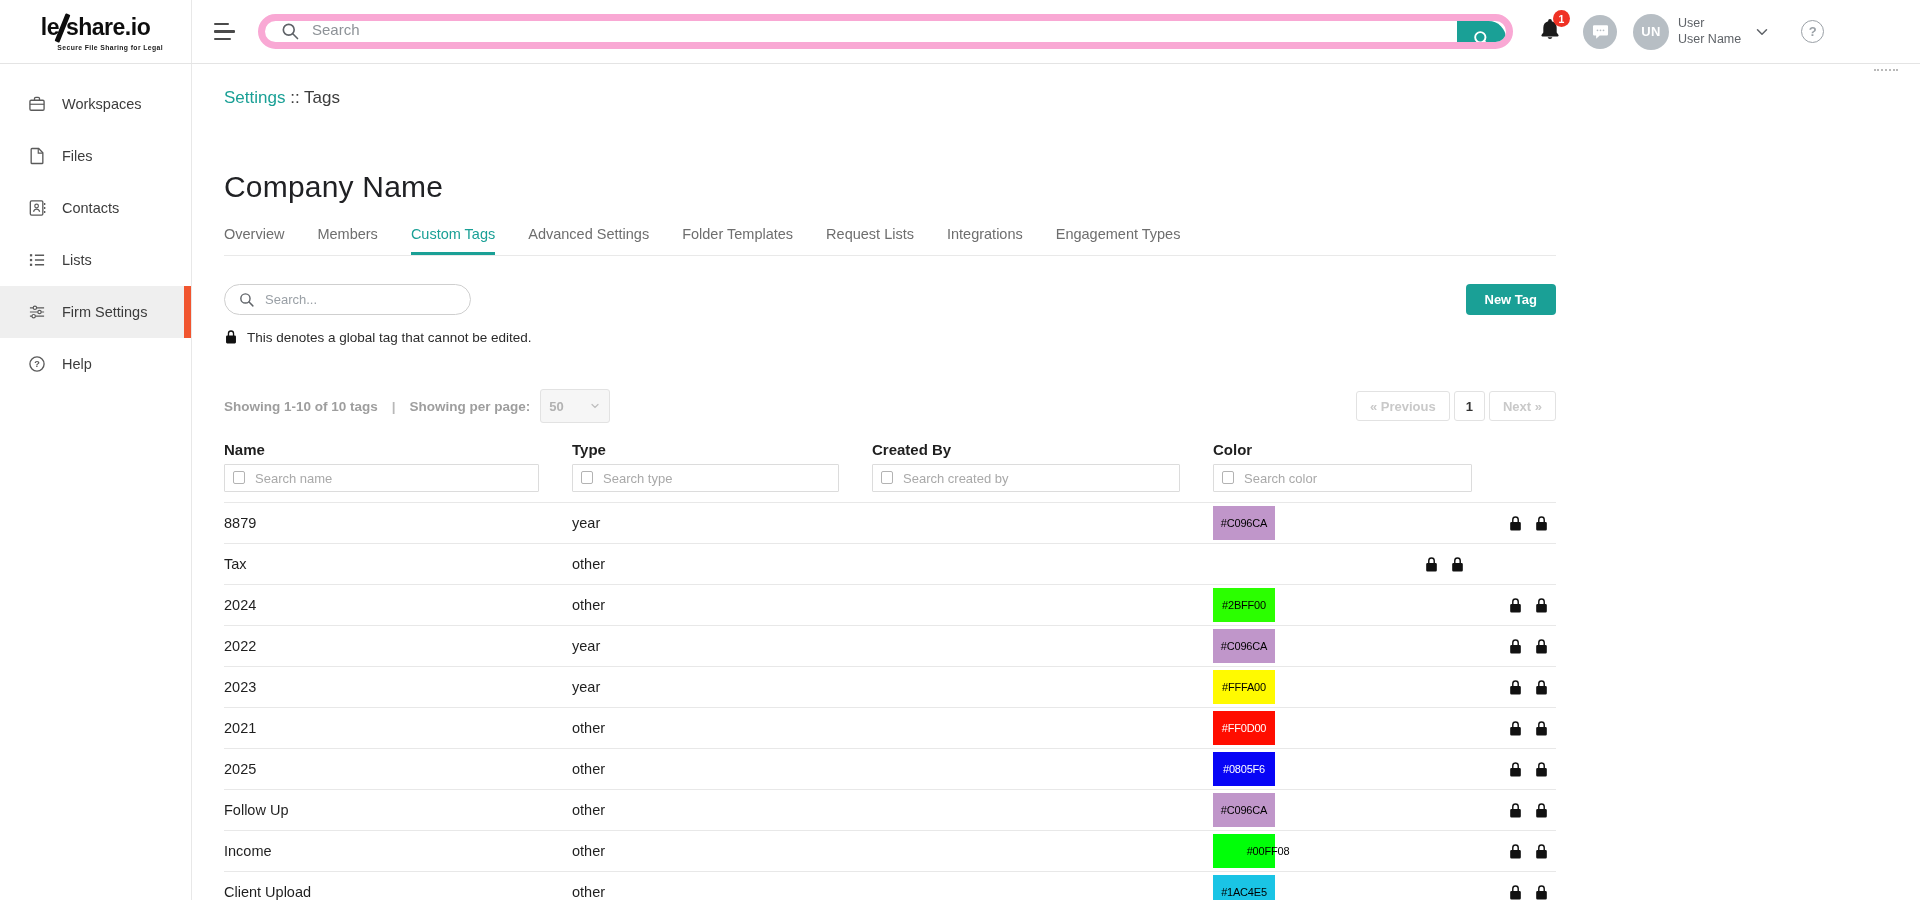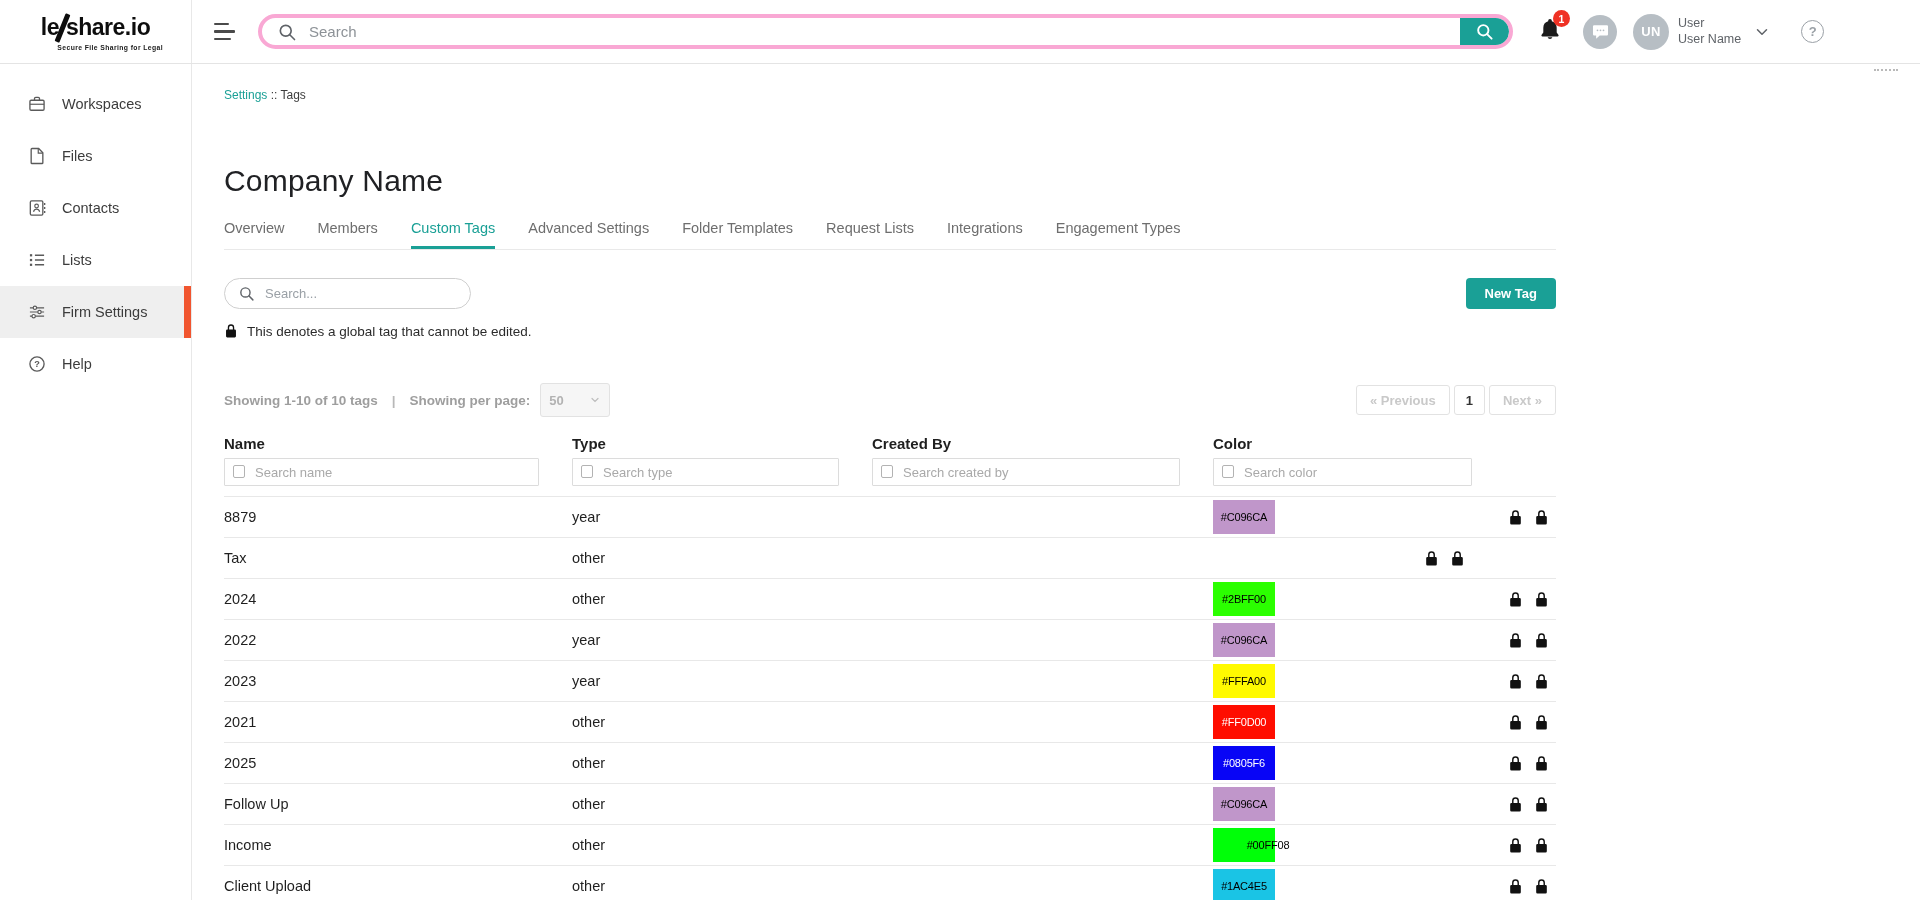--- a/index.html
+++ b/index.html
@@ -15,21 +15,21 @@
   .logo-slash { width:5px; height:30px; background:#0d0d0d; transform:rotate(22deg); margin:0 1px; border-radius:1px; }
   .tagline { font-size:6.8px; font-weight:700; color:#1a1a1a; letter-spacing:0.4px; margin-top:1px; align-self:flex-end; margin-right:28px; }
 
   .topbar-main { flex:1; display:flex; align-items:center; padding:0 22px 0 22px; }
   .hamburger { width:24px; height:18px; display:flex; flex-direction:column; justify-content:space-between; cursor:pointer; margin-right:20px; }
   .hamburger span { height:2.4px; background:#4a4a4a; border-radius:1px; }
   .hamburger span:nth-child(1){ width:15px; }
   .hamburger span:nth-child(2){ width:21px; }
   .hamburger span:nth-child(3){ width:17px; }
 
-  .searchbar { flex:1; max-width:1255px; height:35px; border:4px solid #f9a8d4; border-radius:18px; display:flex; align-items:center; overflow:hidden; background:#fff; }
+  .searchbar { flex:1; max-width:1255px; height:35px; border:7px solid #f9a8d4; border-radius:18px; display:flex; align-items:flex-start; overflow:hidden; background:#fff; }
   .searchbar .mag { width:20px; height:20px; margin-left:15px; color:#5f6368; flex:0 0 20px; }
   .searchbar input { flex:1; border:none; outline:none; font-size:15px; padding:0 12px; color:#333; background:transparent; font-family:inherit; }
   .searchbar input::placeholder { color:#8d9297; }
   .search-go { width:49px; height:35px; background:var(--accent,#1AA096); border:none; border-radius:0 18px 18px 0; display:flex; align-items:center; justify-content:center; cursor:pointer; }
   .search-go .mag2 { width:19px; height:19px; color:#fff; }
 
   .topbar-right { display:flex; align-items:center; margin-left:26px; }
   .bell-wrap { position:relative; cursor:pointer; margin-right:22px; }
   .badge { position:absolute; top:-7px; right:-9px; min-width:17px; height:17px; background:#EF3124; color:#fff; border-radius:50%; font-size:10.5px; font-weight:700; display:flex; align-items:center; justify-content:center; }
   .chat-circle { width:34px; height:34px; border-radius:50%; background:#b7bec4; display:flex; align-items:center; justify-content:center; cursor:pointer; margin-right:16px; }
@@ -46,21 +46,21 @@
   .sidebar { width:192px; flex:0 0 192px; border-right:1px solid #e8e8e8; padding-top:14px; }
   .side-item { height:52px; display:flex; align-items:center; padding-left:27px; cursor:pointer; position:relative; }
   .side-item .side-icon { width:20px; height:20px; color:#5a5a5a; margin-right:15px; display:flex; }
   .side-item .side-label { font-size:14.5px; color:#3c3c3c; }
   .side-item.active { background:#efefef; }
   .side-item.active::after { content:""; position:absolute; right:0; top:0; bottom:0; width:7px; background:#F1552F; }
 
   .content { flex:1; padding:24px 0 0 32px; width:1364px; }
   .inner { width:1332px; }
 
-  .breadcrumb { font-size:12px; }
+  .breadcrumb { font-size:17px; }
   .breadcrumb .bc-link { color:var(--accent,#1AA096); cursor:pointer; }
   .breadcrumb .bc-sep, .breadcrumb .bc-cur { color:#3c3c3c; }
 
   .page-title { margin-top:62px; font-size:30px; font-weight:400; color:#202124; letter-spacing:0.2px; }
 
   .tabs { margin-top:16px; display:flex; border-bottom:1px solid #e9e9e9; }
   .tab { font-size:14.5px; color:#6e6e6e; padding:6px 0 10px 0; margin-right:33px; cursor:pointer; border-bottom:3px solid transparent; }
   .tab.active { color:var(--accent,#1AA096); border-bottom-color:var(--accent,#1AA096); }
 
   .toolbar { margin-top:28px; display:flex; align-items:center; justify-content:space-between; }

